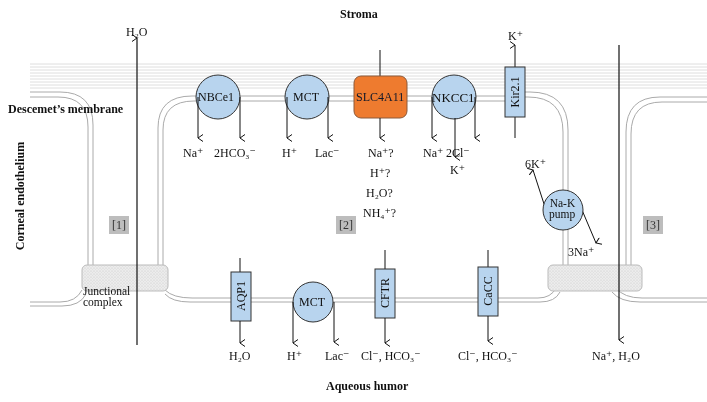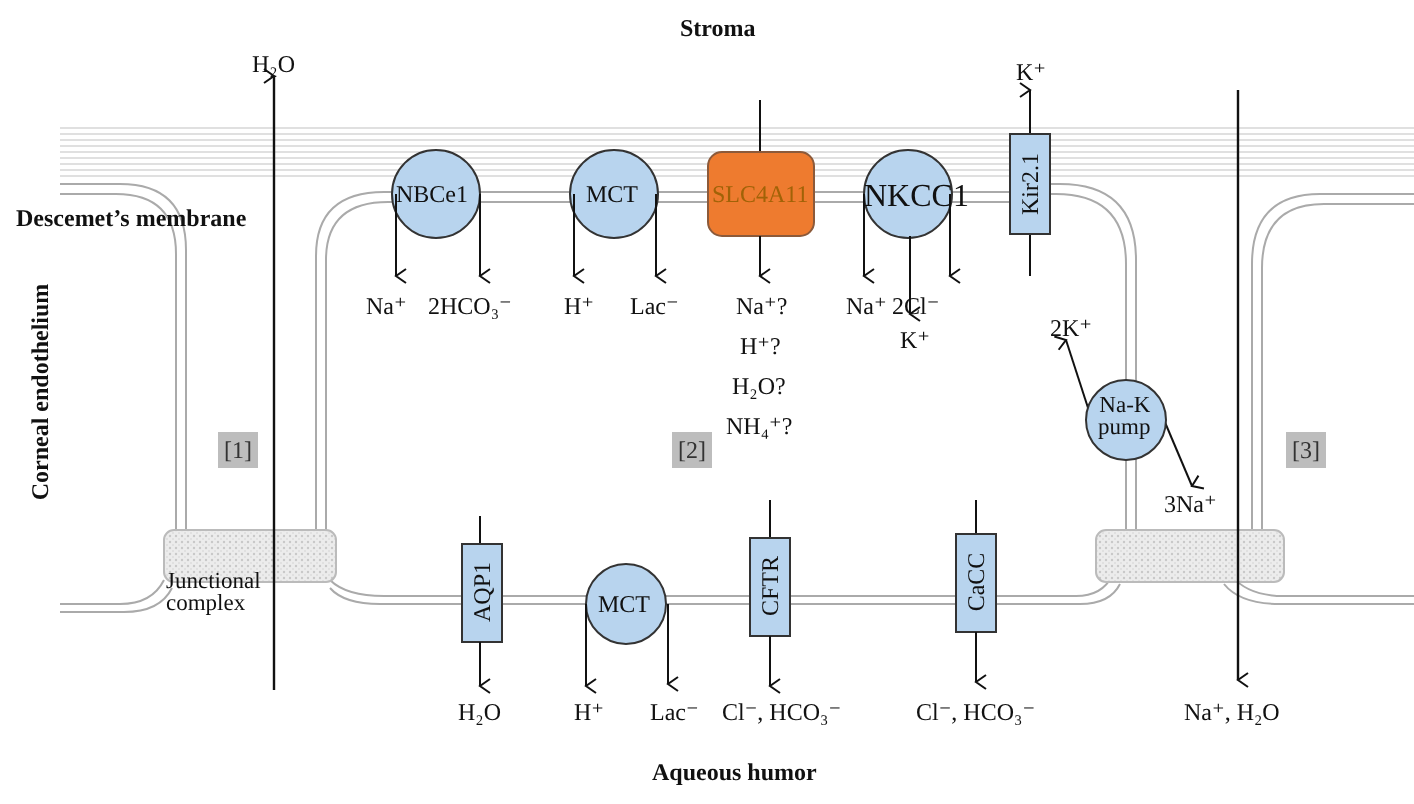--- a/index.html
+++ b/index.html
@@ -138,22 +138,22 @@
   <div>Junctional</div>
   <div>complex</div>
 </div>
 
 <div class="region" style="left:109px;top:216px;">[1]</div>
 <div class="region" style="left:336px;top:216px;">[2]</div>
 <div class="region" style="left:643px;top:216px;">[3]</div>
 
 <div class="lbl" style="left:198px;top:91px;font-size:12px;text-align:center;">NBCe1</div>
 <div class="lbl" style="left:293px;top:91px;">MCT</div>
-<div class="lbl" style="left:356px;top:91px;color:#a16207;font-size:12px;">SLC4A11</div>
-<div class="lbl" style="left:432px;top:91px;font-size:16px;">NKCC1</div>
+<div class="lbl" style="left:356px;top:91px;color:#0f172a;font-size:12px;">SLC4A11</div>
+<div class="lbl" style="left:432px;top:91px;font-size:13px;">NKCC1</div>
 <div class="lbl" style="left:496px;top:86px;transform:rotate(-90deg);width:38px;text-align:center;">Kir2.1</div>
 <div class="lbl" style="left:549px;top:198px;text-align:right;font-size:11.5px;line-height:11px;">
   <div>Na-K</div>
   <div>pump</div>
 </div>
 <div class="lbl" style="left:222px;top:290px;transform:rotate(-90deg);width:38px;text-align:center;">AQP1</div>
 <div class="lbl" style="left:299px;top:296px;">MCT</div>
 <div class="lbl" style="left:366px;top:287px;transform:rotate(-90deg);width:38px;text-align:center;">CFTR</div>
 <div class="lbl" style="left:469px;top:285px;transform:rotate(-90deg);width:38px;text-align:center;">CaCC</div>
 
@@ -163,20 +163,20 @@
 <div class="lbl" style="left:315px;top:147px;">Lac⁻</div>
 <div class="lbl" style="left:368px;top:147px;">Na⁺?</div>
 <div class="lbl" style="left:370px;top:167px;">H⁺?</div>
 <div class="lbl" style="left:366px;top:187px;">H₂O?</div>
 <div class="lbl" style="left:363px;top:207px;">NH₄⁺?</div>
 <div class="lbl" style="left:423px;top:147px;">Na⁺</div>
 <div class="lbl" style="left:450px;top:164px;">K⁺</div>
 <div class="lbl" style="left:446px;top:147px;">2Cl⁻</div>
 <div class="lbl" style="left:508px;top:30px;">K⁺</div>
 
-<div class="lbl" style="left:525px;top:158px;">2K⁺</div>
-<div class="lbl" style="left:582px;top:246px;">3Na⁺</div>
+<div class="lbl" style="left:525px;top:158px;">6K⁺</div>
+<div class="lbl" style="left:568px;top:246px;">3Na⁺</div>
 
 <div class="lbl" style="left:229px;top:350px;">H₂O</div>
 <div class="lbl" style="left:287px;top:350px;">H⁺</div>
 <div class="lbl" style="left:325px;top:350px;">Lac⁻</div>
 <div class="lbl" style="left:361px;top:350px;">Cl⁻, HCO₃⁻</div>
 <div class="lbl" style="left:458px;top:350px;">Cl⁻, HCO₃⁻</div>
 
 </body></html>

